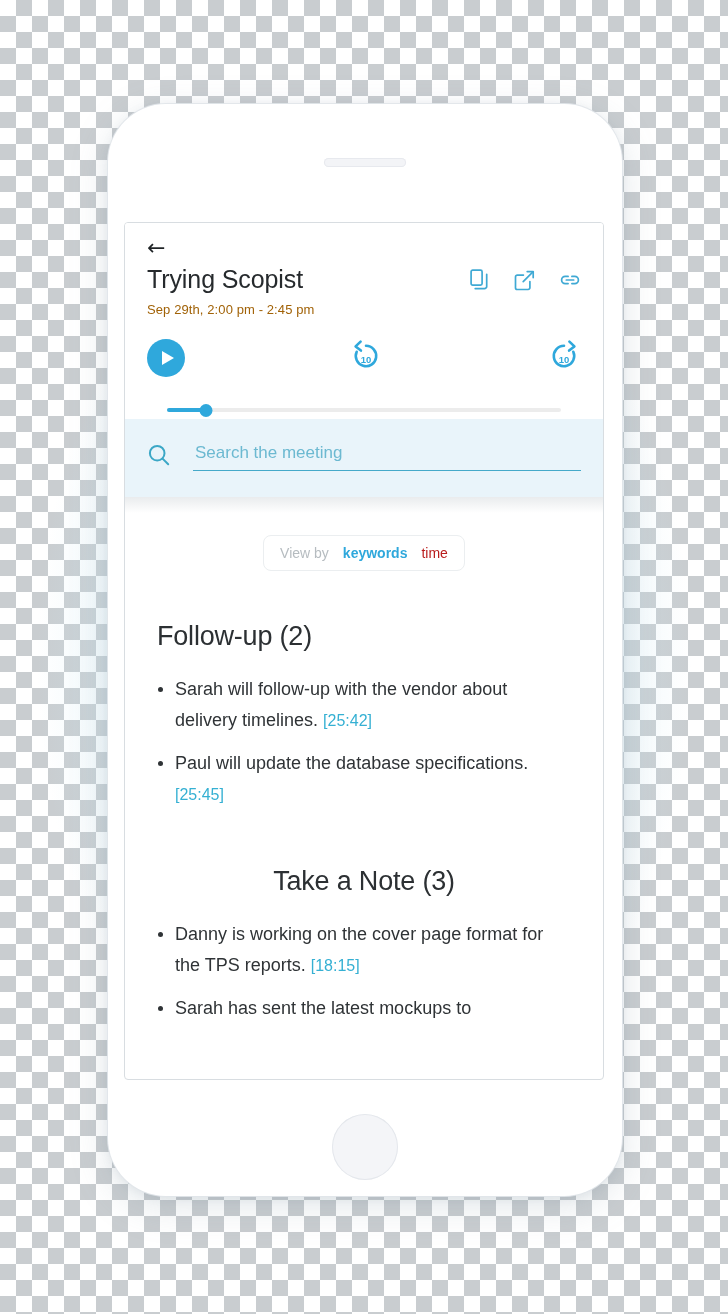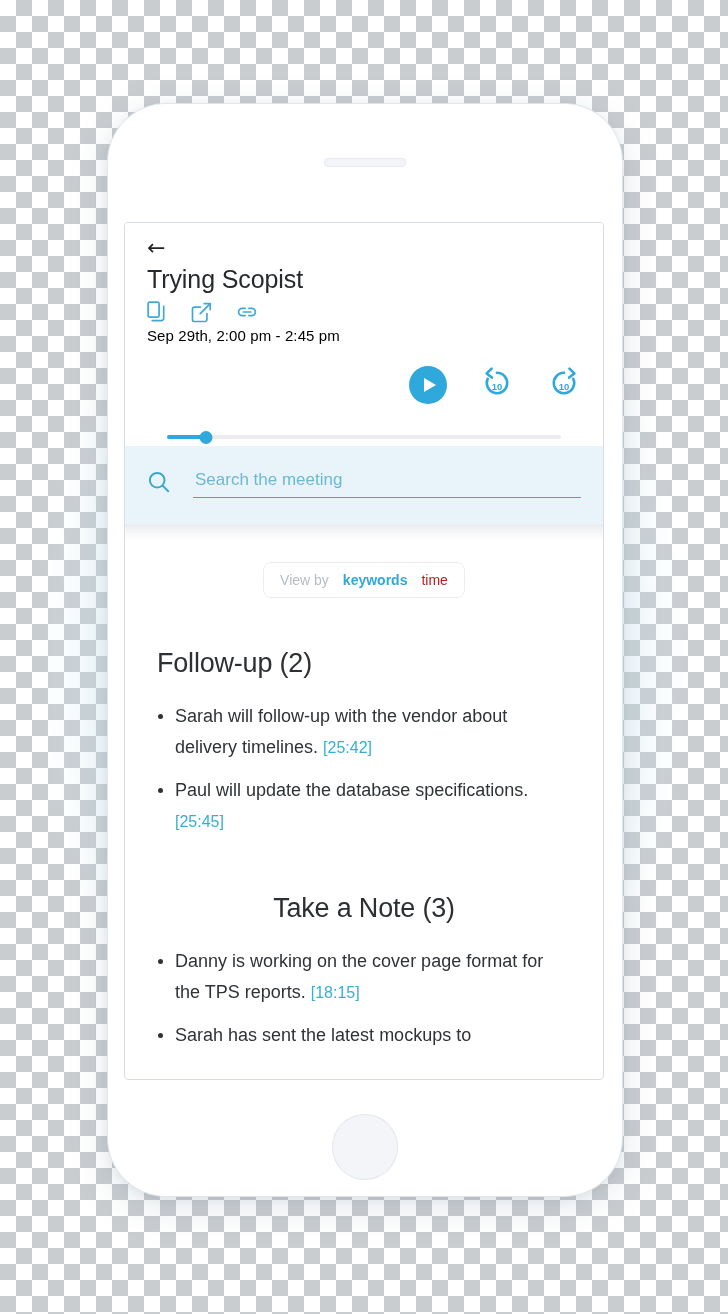--- a/index.html
+++ b/index.html
@@ -96,46 +96,46 @@
     cursor: pointer;
     width: 26px;
     height: 24px;
     font-family: "DejaVu Sans", sans-serif;
   }
   .title-row {
     display: flex;
     align-items: flex-start;
     justify-content: space-between;
     margin-top: 2px;
-    flex-direction: column;
   }
   .meeting-title {
     font-size: 25px;
     color: #262a2d;
     line-height: 32px;
     letter-spacing: -0.1px;
   }
   .header-icons {
     display: flex;
     align-items: center;
     gap: 24px;
     margin-top: 6px;
   }
   .hicon { cursor: pointer; display:block; }
   .meeting-date {
-    font-size: 15px;
-    color: #000000;
+    font-size: 13px;
+    color: #a16207;
+    margin-top: 7px;
     letter-spacing: 0.1px;
   }
 
   
   .transport {
     display: flex;
     align-items: center;
-    justify-content: flex-end;
+    justify-content: space-between;
     gap: 33px;
     margin-top: 22px;
   }
   .play-btn {
     width: 38px; height: 38px;
     border-radius: 50%;
     background: #2fa8dc;
     display: flex;
     align-items: center;
     justify-content: center;

